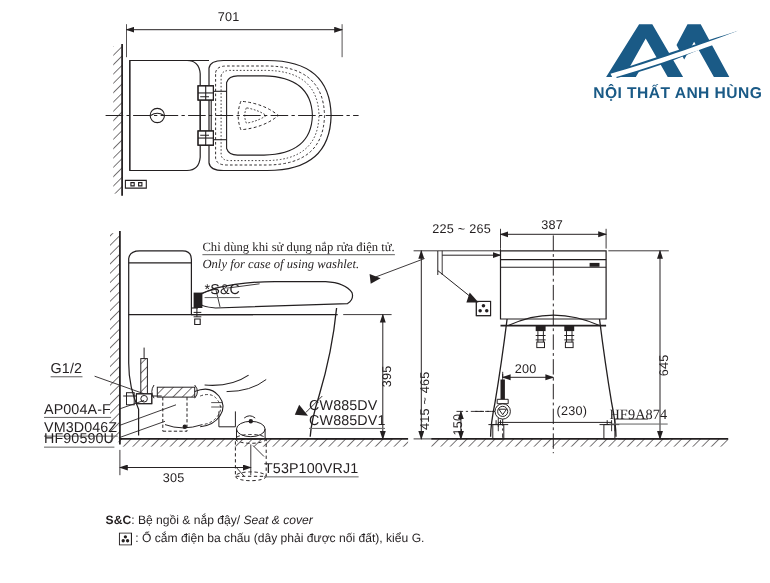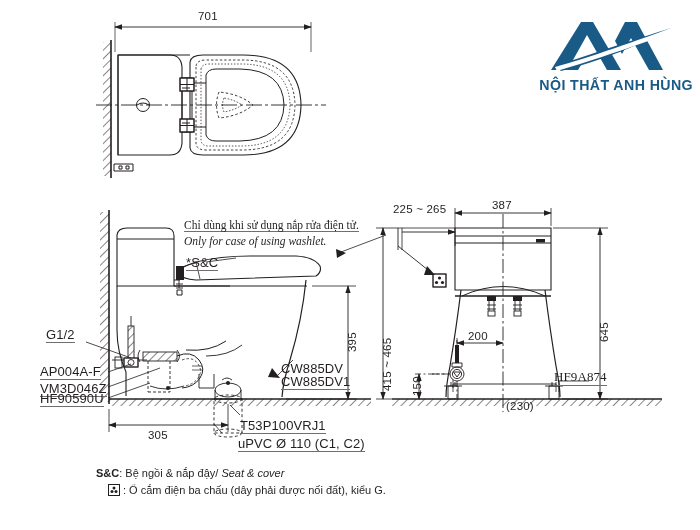--- a/index.html
+++ b/index.html
@@ -312,32 +312,31 @@
 
   <div class="lbl partno u" style="left:46px;top:327px;">G1/2</div>
   <div class="lbl partno u" style="left:40px;top:364px;">AP004A-F</div>
   <div class="lbl partno u" style="left:40px;top:381px;">VM3D046Z</div>
   <div class="lbl partno u" style="left:40px;top:391px;">HF90590U</div>
 
   <div class="lbl partno" style="left:281px;top:361px;">CW885DV</div>
   <div class="lbl partno u" style="left:281px;top:374px;">CW885DV1</div>
 
   <div class="lbl partno u" style="left:240px;top:418px;">T53P100VRJ1</div>
-  <div class="lbl partno u" style="left:238px;top:436px;">uPVC Ø 110 (C1, C2)</div>
 
   <div class="lbl dimtxt vert" style="left:346px;top:352px;transform:rotate(-90deg);">395</div>
   <div class="lbl dimtxt" style="left:148px;top:429px;">305</div>
   <div class="lbl dimtxt vert" style="left:381px;top:391px;transform:rotate(-90deg);">415 ~ 465</div>
 
   <div class="lbl dimtxt" style="left:393px;top:203px;">225 ~ 265</div>
   <div class="lbl dimtxt" style="left:492px;top:199px;">387</div>
   <div class="lbl dimtxt vert" style="left:598px;top:342px;transform:rotate(-90deg);">645</div>
   <div class="lbl dimtxt" style="left:468px;top:330px;text-align:right;">200</div>
   <div class="lbl dimtxt vert" style="left:411px;top:396px;transform:rotate(-90deg);">150</div>
-  <div class="lbl dimtxt" style="left:506px;top:368px;margin-top:32px;">(230)</div>
+  <div class="lbl dimtxt" style="left:506px;top:368px;">(230)</div>
   <div class="lbl partno u" style="left:554px;top:369px;font-family:Liberation Serif, serif;">HF9A874</div>
 
   <div class="lbl foot" style="left:96px;top:467px;">
     <b>S&amp;C</b><span>: Bệ ngồi &amp; nắp đậy/ </span><i>Seat &amp; cover</i>
   </div>
 
   <div class="lbl foot" style="left:108px;top:484px;display:flex;align-items:center;gap:3px;">
     <svg width="12" height="12" viewBox="0 0 12 12">
       <rect x="0.5" y="0.5" width="11" height="11" fill="#fff" stroke="#231f20"></rect>
       <circle cx="4" cy="7.6" r="1.5" fill="#231f20"></circle>

